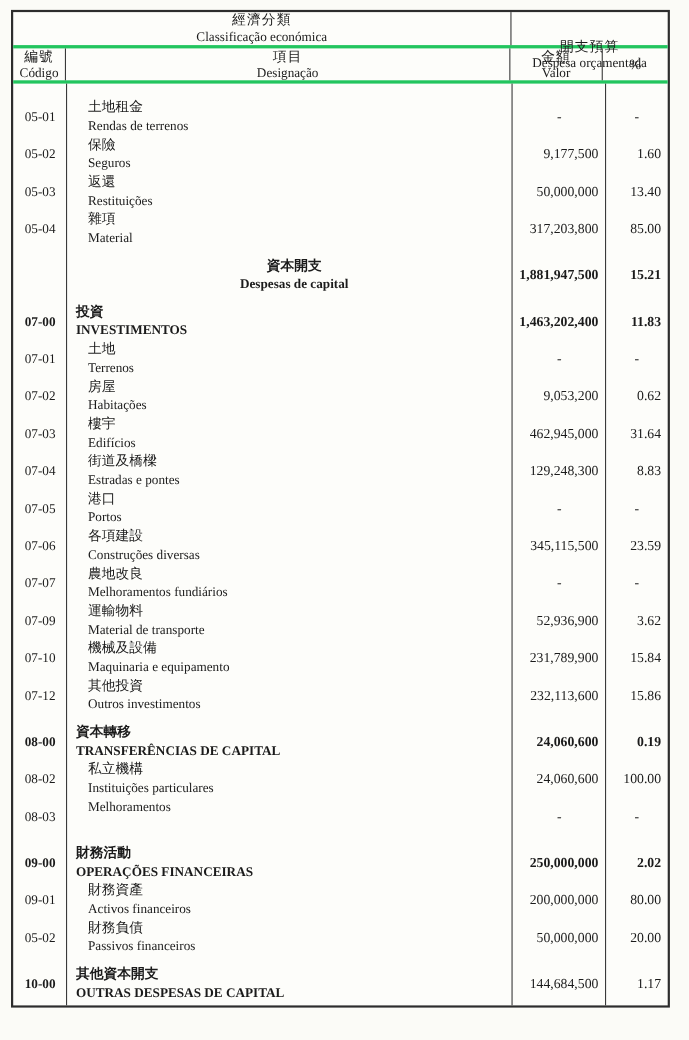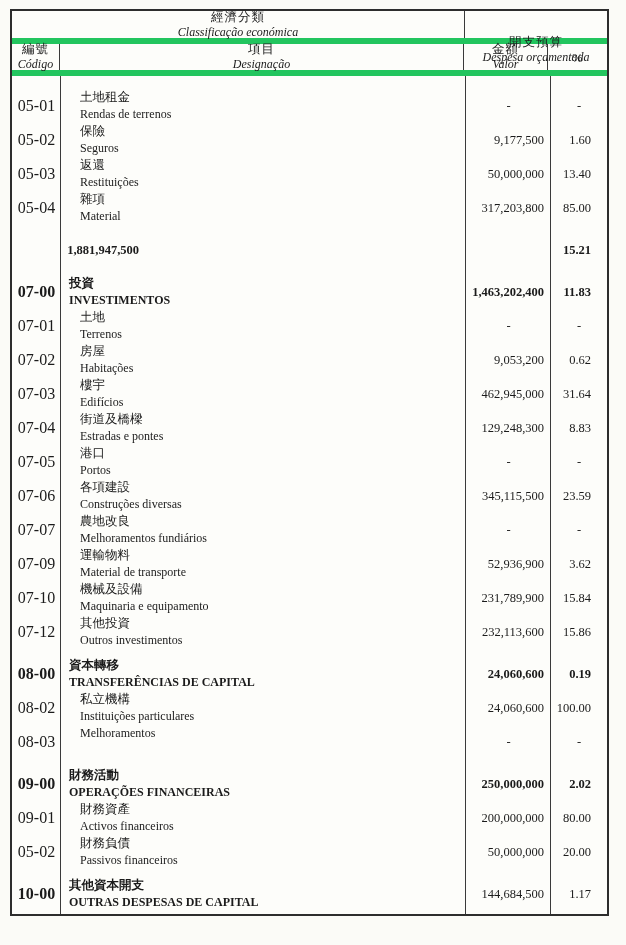--- a/index.html
+++ b/index.html
@@ -11,59 +11,59 @@
     overflow:hidden;
   }
   .budget-table {
     position:absolute; left:10px; top:9px;
     width:599px; height:907px;
     box-sizing:border-box;
     border:2px solid #2d2d2d;
     background:#fdfdfa;
   }
   
-  .hrow { display:flex; box-sizing:border-box; border-bottom:6px solid #22c55e; }
+  .hrow { display:flex; box-sizing:border-box; border-bottom:3px solid #22c55e; }
   .hrow1 { height:33px; }
   .hrow2 { height:32px; }
   .hcell {
     display:flex; flex-direction:column; justify-content:center; align-items:center;
     box-sizing:border-box; line-height:15px;
   }
   .hcell .zh { font-size:12.5px; letter-spacing:1px; }
-  .hcell .pt { font-size:12px;font-style:italic; }
+  .hcell .pt { font-size:12px; }
   .b-right { border-right:1px solid #3a3a3a; }
   .w-group-left { width:453px; }
   .w-group-right { flex:1;margin-top:39px; }
   .w-code { width:48px; }
   .w-desig { width:404px; }
   .w-valor { width:84px; }
   .w-pct { flex:1; }
   .pct-sign { font-size:13px; }
   
   .tbody { position:relative; height:838px; padding-top:13px; box-sizing:border-box; }
   .vline { position:absolute; top:0; bottom:0; width:1px; background:#3a3a3a; }
   .vline.v1 { left:48px; } .vline.v2 { left:453px; } .vline.v3 { left:538px; }
   .row { display:flex; height:34px; }
   .row.gap { margin-top:8px; }
   .cc {
     width:49px; display:flex; align-items:center; justify-content:center;
-    font-size:16px;
+    font-size:12px;
   }
   .cd { width:405px; box-sizing:border-box; padding-left:8px; overflow:hidden; }
   .cd .zh { display:block; font-size:12.5px; line-height:17px; white-space:nowrap; }
   .cd .pt { display:block; font-size:12px;  line-height:17px; white-space:nowrap; }
   .cv {
     width:85px; box-sizing:border-box;
     display:flex; align-items:center; justify-content:flex-end;
     padding-right:7px; font-size:12.5px;
   }
   .cp {
     flex:1; box-sizing:border-box;
     display:flex; align-items:center; justify-content:flex-end;
-    padding-right:16px; font-size:12.5px;
+    padding-right:6px; font-size:12.5px;
   }
   .cv.dash, .cp.dash { justify-content:center; padding-right:0; }
   .row.sub .cd { padding-left:19px; }
   .row.section .cd { padding-left:8px; text-align:center; }
   .row.bold-label .cc, .row.bold-label .cd { font-weight:bold; }
   .row.bold-value .cv, .row.bold-value .cp { font-weight:bold; }
 </style>
 </head>
 <body>
 
@@ -134,20 +134,24 @@
     <div class="cc">05-04</div>
     <div class="cd">
       <span class="zh">雜項</span>
       <span class="pt">Material</span>
     </div>
     <div class="cv">317,203,800</div>
     <div class="cp">85.00</div>
   </div>
         <div class="row section gap bold-label bold-value">
     <div class="cc"></div>
+    <div class="cd">
+      <span class="zh">資本開支</span>
+      <span class="pt">Despesas de capital</span>
+    </div>
     <div class="cv">1,881,947,500</div>
     <div class="cp">15.21</div>
   </div>
         <div class="row main gap bold-label bold-value">
     <div class="cc">07-00</div>
     <div class="cd">
       <span class="zh">投資</span>
       <span class="pt">INVESTIMENTOS</span>
     </div>
     <div class="cv">1,463,202,400</div>

